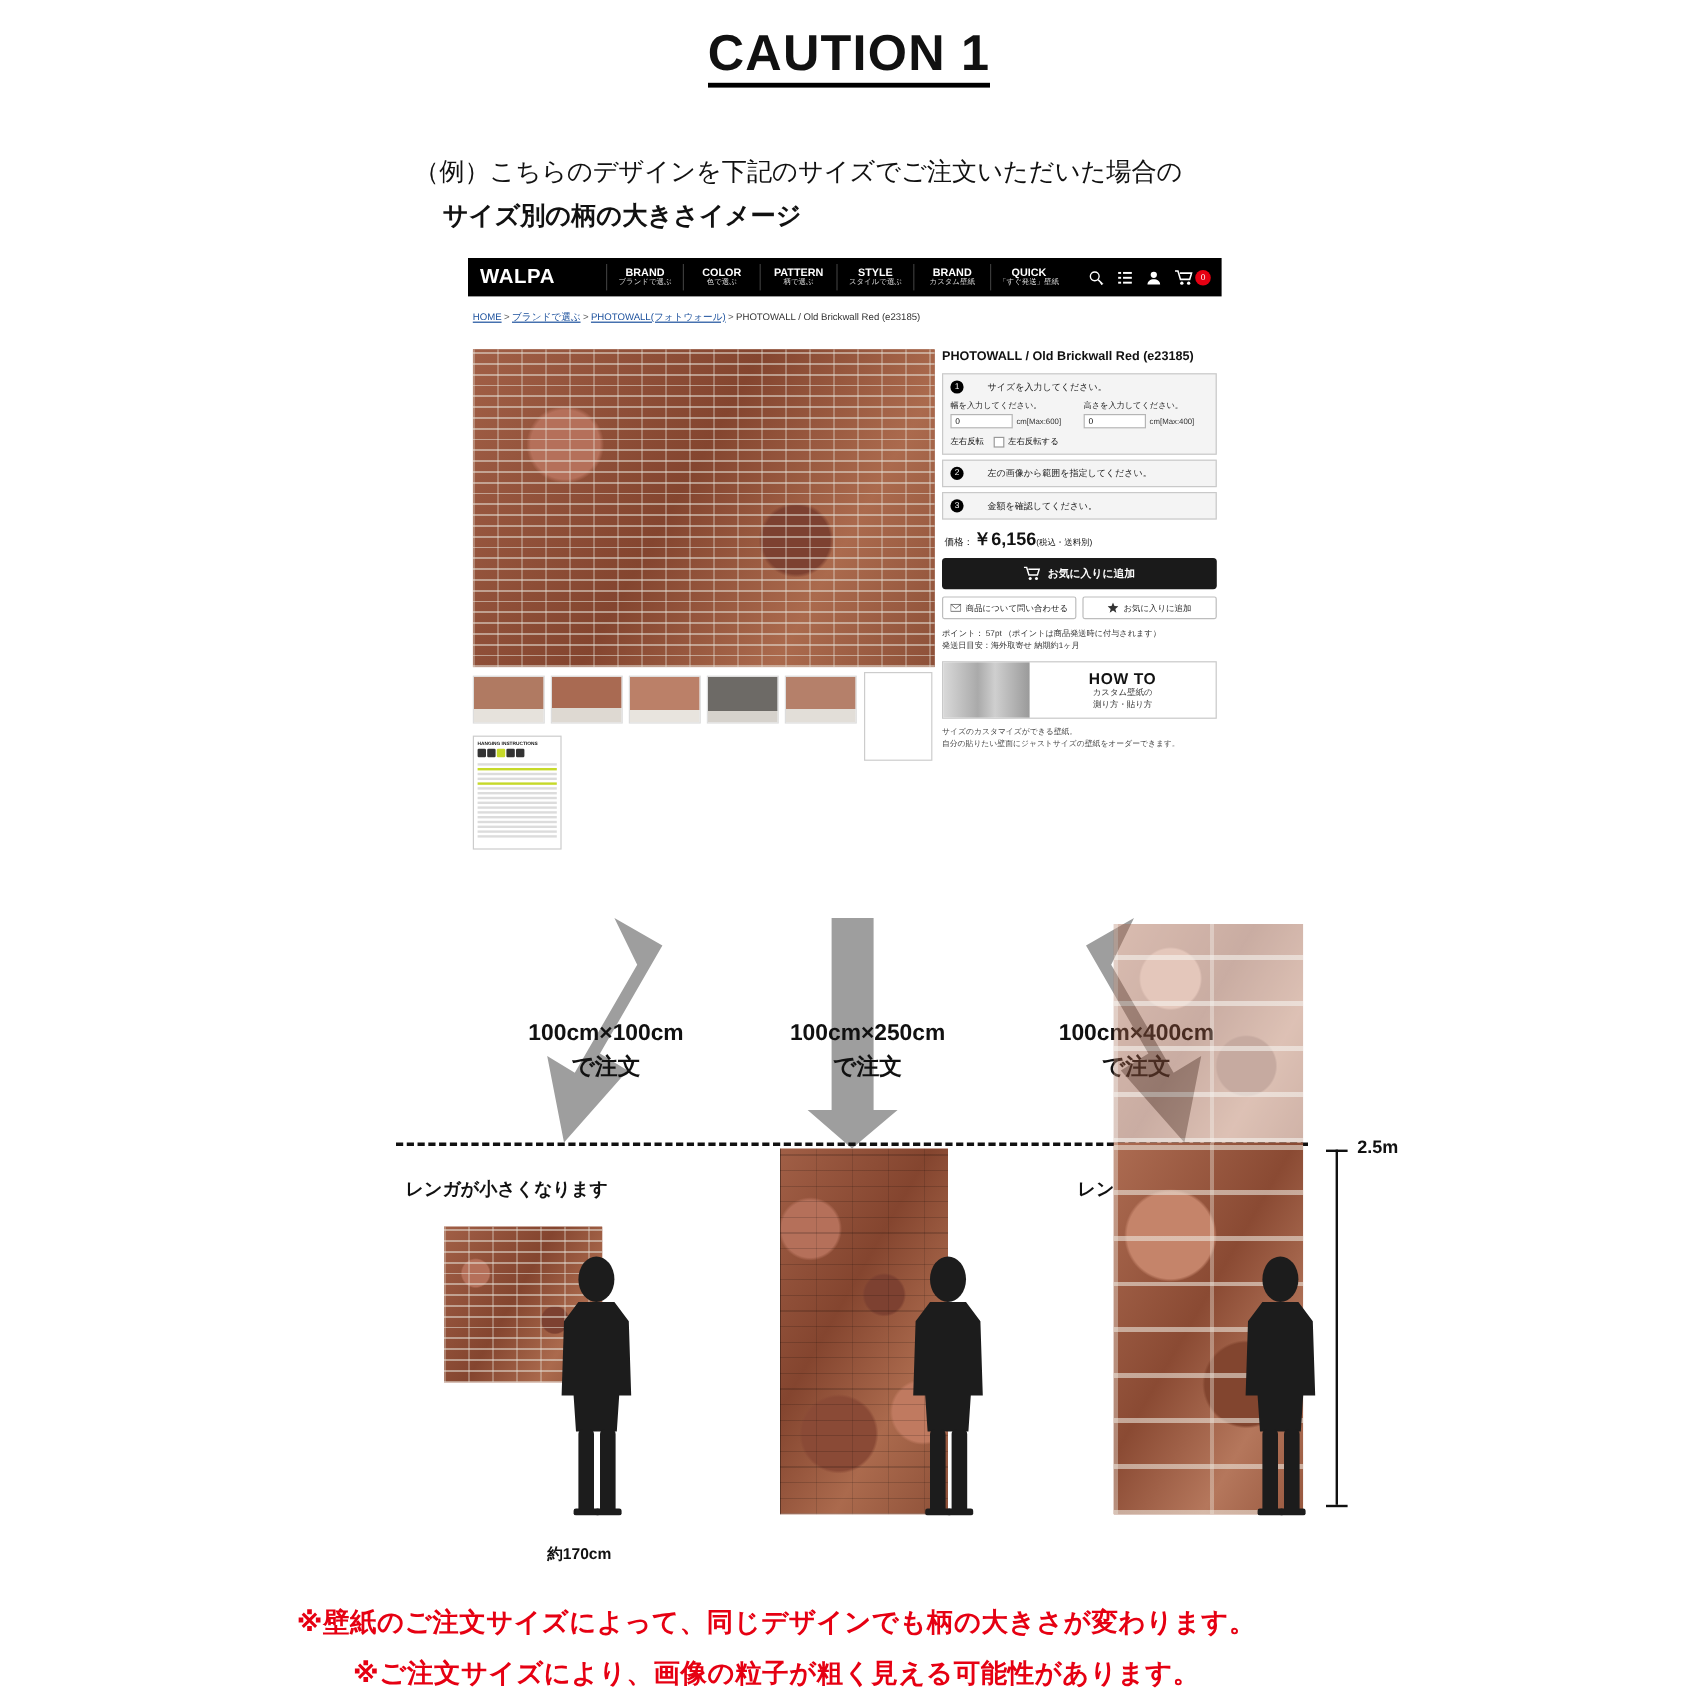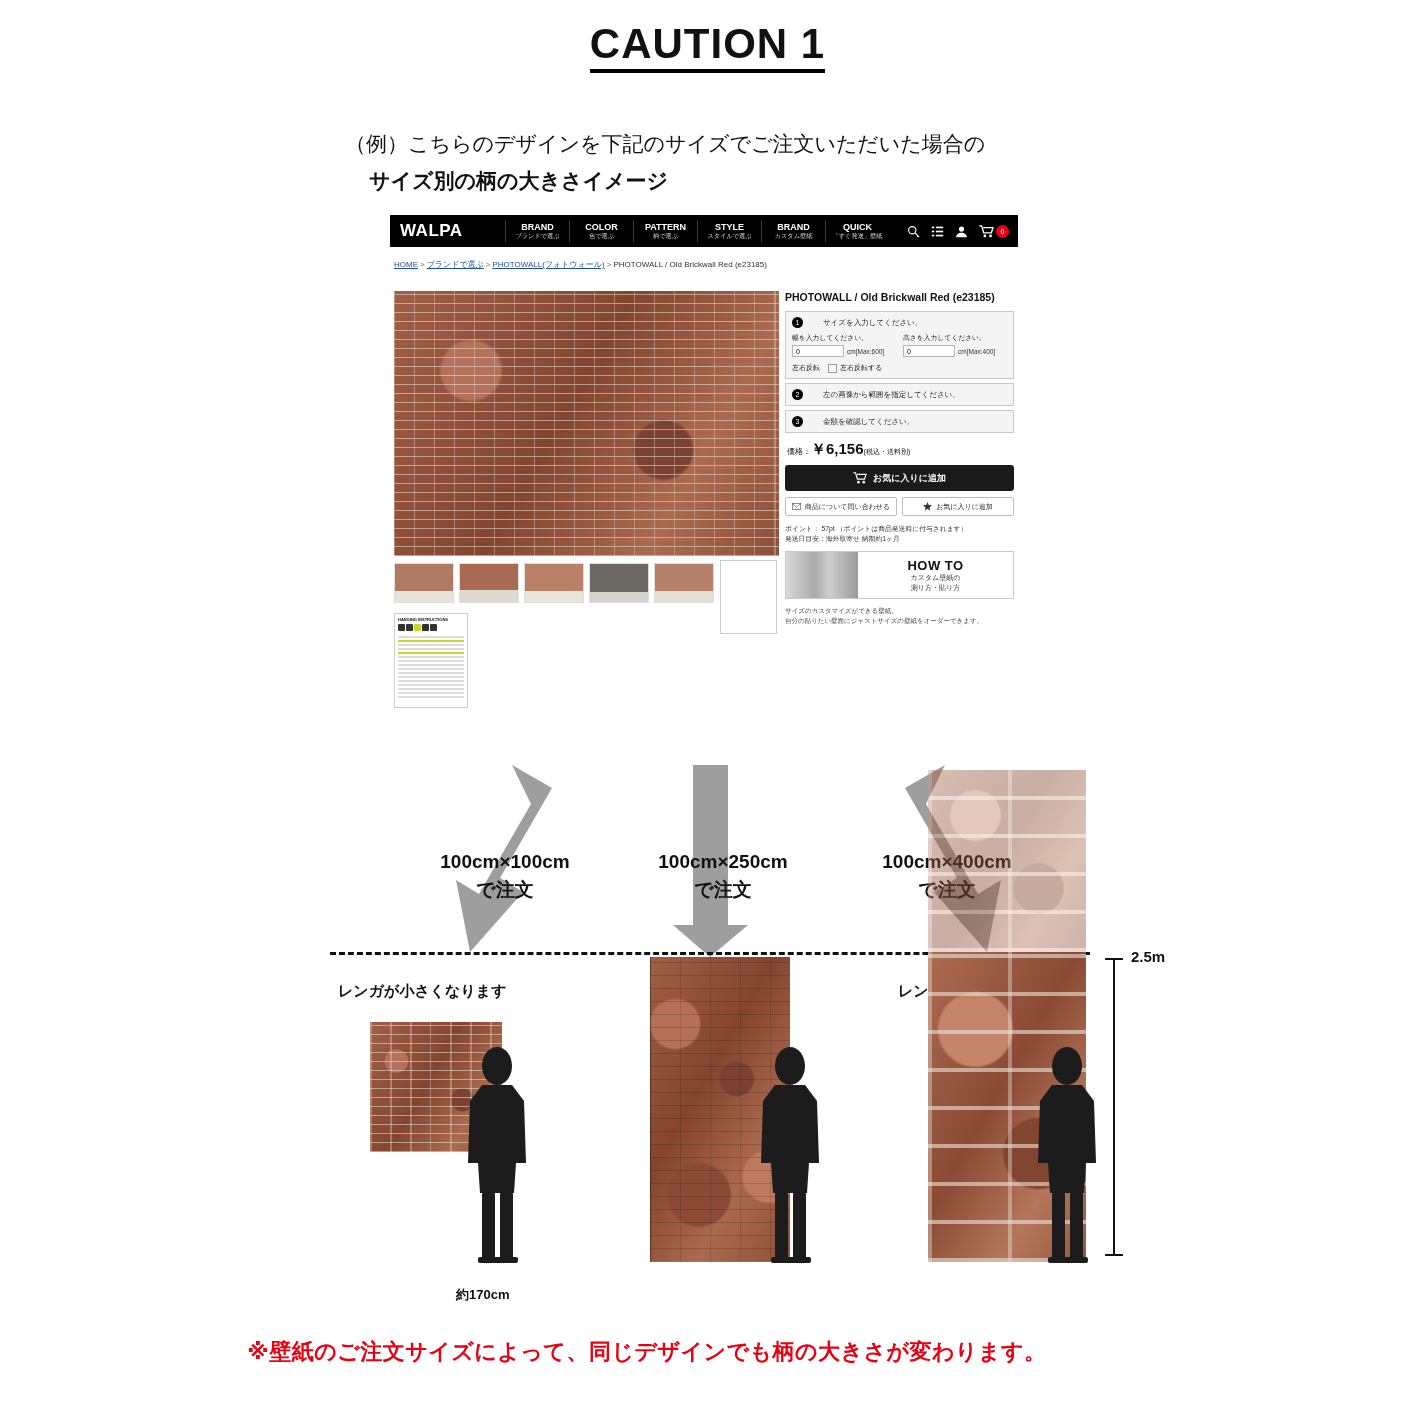--- a/index.html
+++ b/index.html
@@ -503,14 +503,15 @@
         <rect x="48" y="146" width="13" height="70" rx="4"></rect>
         <rect x="26" y="212" width="22" height="6" rx="2"></rect>
         <rect x="44" y="212" width="22" height="6" rx="2"></rect>
       </g>
     </svg>
   </div>
 
   <div class="cmlabel" style="left:456px;top:1286px;">約170cm</div>
 
   <div class="rednote" style="top:1337px;">※壁紙のご注文サイズによって、同じデザインでも柄の大きさが変わります。</div>
+  <div class="rednote" style="top:1380px;">※ご注文サイズにより、画像の粒子が粗く見える可能性があります。</div>
 
 </div>
 
 </body></html>

